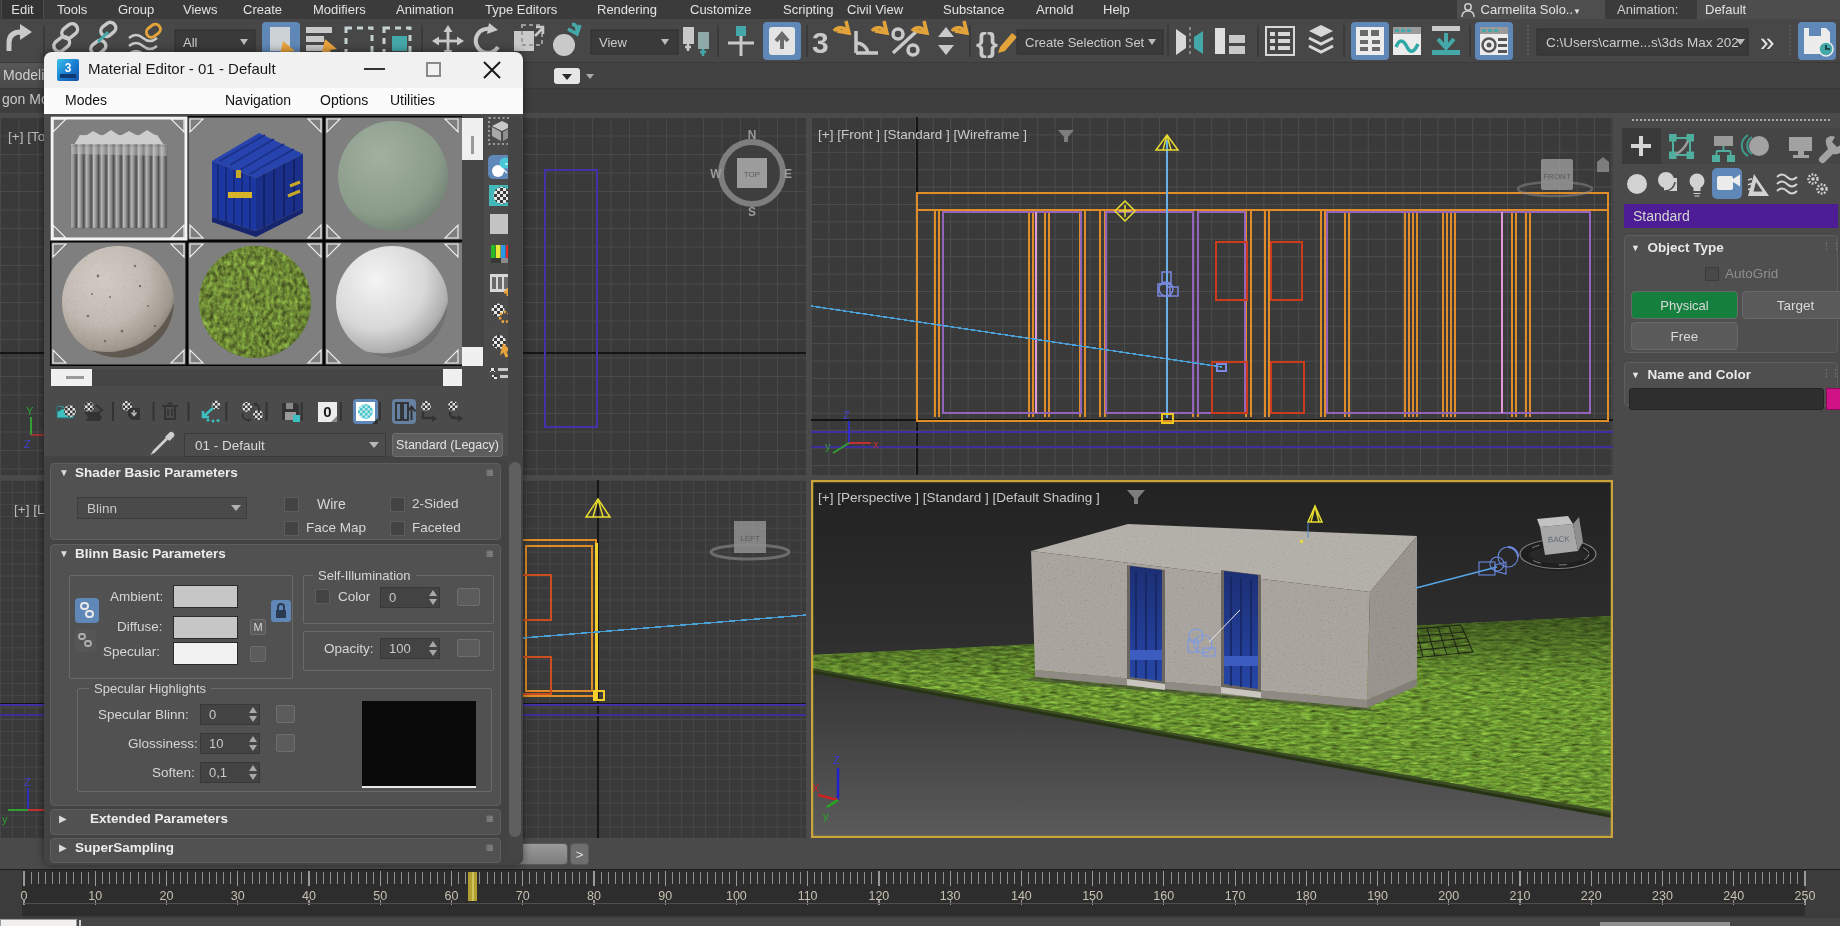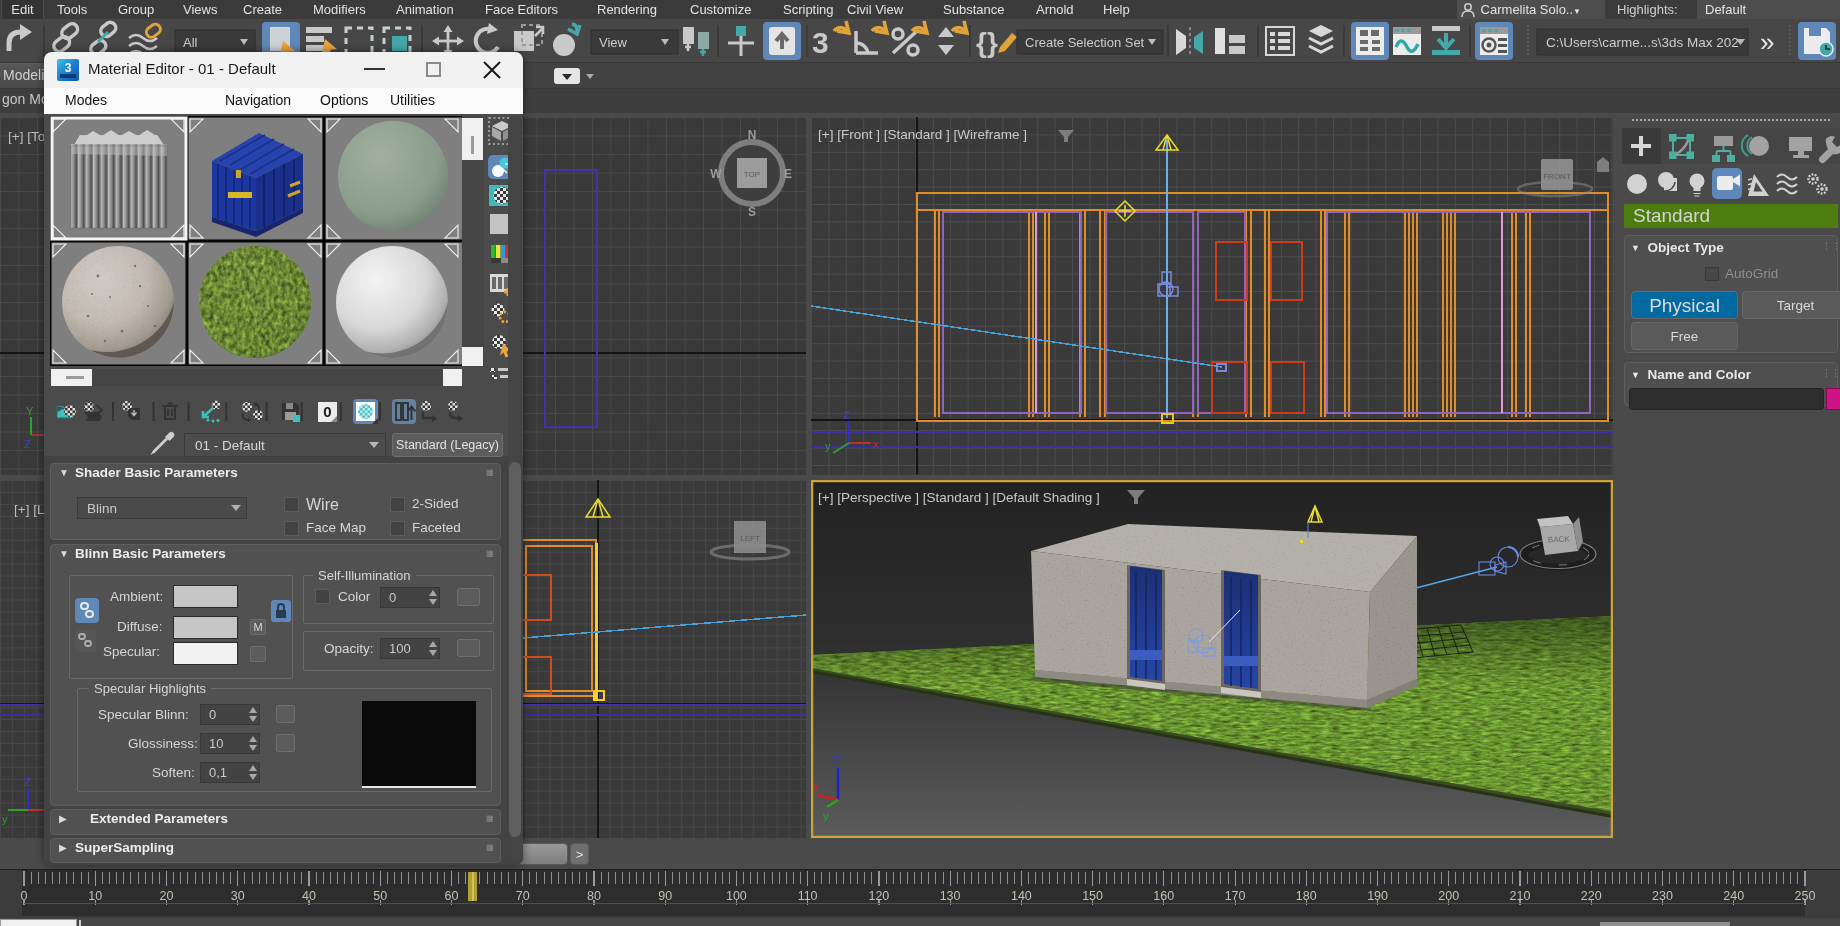--- a/index.html
+++ b/index.html
@@ -271,35 +271,35 @@
 <rect x="1" y="1" width="800" height="356" fill="none" stroke="#c8a43a" stroke-width="2.5"></rect>
 </svg>
   <div id="menubar" class="abs">
     <div class="mi" style="left:2px;width:41px;background:#333333;outline:1px solid #4e4e4e;text-align:center;">Edit</div>
     <div class="mi" style="left:57px;">Tools</div>
     <div class="mi" style="left:118px;">Group</div>
     <div class="mi" style="left:183px;">Views</div>
     <div class="mi" style="left:243px;">Create</div>
     <div class="mi" style="left:313px;">Modifiers</div>
     <div class="mi" style="left:396px;">Animation</div>
-    <div class="mi" style="left:485px;">Face Editors</div>
+    <div class="mi" style="left:485px;">Type Editors</div>
     <div class="mi" style="left:597px;">Rendering</div>
     <div class="mi" style="left:690px;">Customize</div>
     <div class="mi" style="left:783px;">Scripting</div>
     <div class="mi" style="left:847px;text-align:center;">Civil View</div>
     <div class="mi" style="left:943px;">Substance</div>
     <div class="mi" style="left:1036px;">Arnold</div>
     <div class="mi" style="left:1103px;">Help</div>
     <div class="mi" style="left:1457px;width:148px;background:#4e4e4e;">
       <svg width="20" height="19" style="vertical-align:top">
           <circle cx="11" cy="7" r="3.2" fill="none" stroke="#cfcfcf" stroke-width="1.5"></circle>
           <path d="M5 17 Q5 11 11 11 Q17 11 17 17" fill="none" stroke="#cfcfcf" stroke-width="1.5"></path>
         </svg>
       Carmelita Solo..<span style="font-size:8px;">▼</span></div>
-    <div class="mi" style="left:1617px;color:#cfcfcf;">Highlights:</div>
+    <div class="mi" style="left:1617px;color:#cfcfcf;">Animation:</div>
     <div class="mi" style="left:1697px;width:143px;background:#4d4d4d;padding-left:8px;">Default</div>
   </div>
   <div id="toolbar" class="abs">
     <svg width="1840" height="44" style="position:absolute;left:0;top:0;">
       <g fill="none" stroke="#c9c9c9" stroke-width="5">
         <path d="M9 32 V24 Q9 13 21 13"></path>
         <path d="M20 5 L32 13 L20 21" fill="#c9c9c9" stroke="none"></path>
       </g>
       <line x1="44" y1="6" x2="44" y2="38" stroke="#3a3a3a" stroke-width="2"></line>
       <g stroke="#c9c9c9" stroke-width="3.5" fill="none">
@@ -544,27 +544,27 @@
             <path d="M155 64 q5 -5 10 0 q5 5 10 0 M155 71 q5 -5 10 0 q5 5 10 0 M155 78 q5 -5 10 0 q5 5 10 0"></path>
           </g>
         <g fill="none" stroke="#d2d2d2">
             <circle cx="191" cy="66" r="4.5" stroke-width="2.4" stroke-dasharray="1.8 1.4"></circle>
             <circle cx="191" cy="66" r="1.8" fill="#d2d2d2" stroke="none"></circle>
             <circle cx="200" cy="76" r="4.5" stroke-width="2.4" stroke-dasharray="1.8 1.4"></circle>
             <circle cx="200" cy="76" r="1.8" fill="#d2d2d2" stroke="none"></circle>
           </g>
       </g>
     </svg>
-    <div class="abs" style="left:2px;top:91px;width:214px;height:24px;background:#4d7c0f;color:#d4d4d4;font-size:19px;line-height:24px;padding-left:9px;">Standard</div>
+    <div class="abs" style="left:2px;top:91px;width:214px;height:24px;background:#4c1d95;color:#d4d4d4;font-size:14px;line-height:24px;padding-left:9px;">Standard</div>
     <div class="abs" style="left:2px;top:122px;width:214px;height:118px;background:#4f4f4f;border:1px solid #5e5e5e;border-radius:4px;">
       <div class="abs" style="left:6px;top:4px;color:#e8e8e8;font-size:13.5px;font-weight:bold;"><span style="font-size:9px;vertical-align:1px;">▼</span>&nbsp; Object Type</div>
       <div class="abs" style="left:197px;top:5px;color:#8a8a8a;font-size:9px;letter-spacing:1px;">⋮⋮</div>
       <div class="abs" style="left:80px;top:31px;width:14px;height:14px;background:#484848;border:1px solid #3a3a3a;"></div>
       <div class="abs" style="left:100px;top:30px;color:#8f8f8f;font-size:13.5px;">AutoGrid</div>
-      <div class="abs" style="left:6px;top:55px;width:107px;height:28px;background:#0369a1;border:1px solid #686868;border-radius:4px;color:#dadada;font-size:19px;text-align:center;line-height:27px;">Physical</div>
+      <div class="abs" style="left:6px;top:55px;width:107px;height:28px;background:#15803d;border:1px solid #686868;border-radius:4px;color:#dadada;font-size:13px;text-align:center;line-height:27px;">Physical</div>
       <div class="abs" style="left:117px;top:55px;width:107px;height:28px;background:#5a5a5a;border:1px solid #686868;border-radius:4px;color:#dadada;font-size:13.5px;text-align:center;line-height:27px;">Target</div>
       <div class="abs" style="left:6px;top:86px;width:107px;height:28px;background:#5a5a5a;border:1px solid #686868;border-radius:4px;color:#dadada;font-size:13.5px;text-align:center;line-height:27px;">Free</div>
     </div>
     <div class="abs" style="left:2px;top:249px;width:214px;height:44px;background:#4f4f4f;border:1px solid #5e5e5e;border-radius:4px;">
       <div class="abs" style="left:6px;top:4px;color:#e8e8e8;font-size:13.5px;font-weight:bold;"><span style="font-size:9px;vertical-align:1px;">▼</span>&nbsp; Name and Color</div>
       <div class="abs" style="left:197px;top:5px;color:#8a8a8a;font-size:9px;">⋮⋮</div>
       <div class="abs" style="left:4px;top:25px;width:195px;height:22px;background:#2e2e2e;border:1px solid #242424;border-radius:3px;"></div>
       <div class="abs" style="left:201px;top:25px;width:15px;height:22px;background:#cf1387;border:1px solid #8a0a58;"></div>
     </div>
   </div>
@@ -916,21 +916,21 @@
       <div class="abs" style="left:140px;top:381px;width:202px;height:24px;background:#4c4c4c;border:1px solid #3a3a3a;color:#d8d8d8;font-size:13.5px;line-height:23px;padding-left:10px;">01 - Default</div>
       <div class="abs" style="left:325px;top:390px;width:0;height:0;border-left:5px solid transparent;border-right:5px solid transparent;border-top:6px solid #b8b8b8;"></div>
       <div class="abs" style="left:348px;top:381px;width:111px;height:24px;background:#5d5d5d;border:1px solid #6e6e6e;border-radius:3px;color:#e2e2e2;font-size:12.5px;text-align:center;line-height:23px;white-space:nowrap;">Standard (Legacy)</div>
       <div class="abs" style="left:6px;top:411px;width:451px;height:77px;background:#515151;border:1px solid #5e5e5e;border-radius:4px;">
         <div class="abs" style="left:8px;top:3px;color:#dadada;font-size:10px;">▼</div>
         <div class="abs" style="left:24px;top:1px;color:#ececec;font-size:13.5px;font-weight:bold;">Shader Basic Parameters</div>
         <div class="abs" style="right:6px;top:4px;color:#8f8f8f;font-size:8px;letter-spacing:0.5px;">▦</div>
         <div class="abs" style="left:26px;top:33px;width:170px;height:22px;background:#4a4a4a;border:1px solid #3c3c3c;color:#c9c9c9;font-size:13.5px;line-height:21px;padding-left:9px;">Blinn</div>
         <div class="abs" style="left:180px;top:41px;width:0;height:0;border-left:5px solid transparent;border-right:5px solid transparent;border-top:6px solid #b0b0b0;"></div>
         <div class="abs" style="left:233px;top:33px;width:15px;height:15px;background:#434343;border:1px solid #5c5c5c;"></div>
-        <div class="abs" style="left:255px;top:32px;color:#d6d6d6;font-size:16px;">Wire</div>
+        <div class="abs" style="left:266px;top:32px;color:#d6d6d6;font-size:14px;">Wire</div>
         <div class="abs" style="left:339px;top:33px;width:15px;height:15px;background:#434343;border:1px solid #5c5c5c;"></div>
         <div class="abs" style="left:361px;top:32px;color:#d6d6d6;font-size:13.5px;">2-Sided</div>
         <div class="abs" style="left:233px;top:57px;width:15px;height:15px;background:#434343;border:1px solid #5c5c5c;"></div>
         <div class="abs" style="left:255px;top:56px;color:#d6d6d6;font-size:13.5px;">Face Map</div>
         <div class="abs" style="left:339px;top:57px;width:15px;height:15px;background:#434343;border:1px solid #5c5c5c;"></div>
         <div class="abs" style="left:361px;top:56px;color:#d6d6d6;font-size:13.5px;">Faceted</div>
       </div>
       <div class="abs" style="left:6px;top:492px;width:451px;height:262px;background:#515151;border:1px solid #5e5e5e;border-radius:4px;">
         <div class="abs" style="left:8px;top:3px;color:#dadada;font-size:10px;">▼</div>
         <div class="abs" style="left:24px;top:1px;color:#ececec;font-size:13.5px;font-weight:bold;">Blinn Basic Parameters</div>

